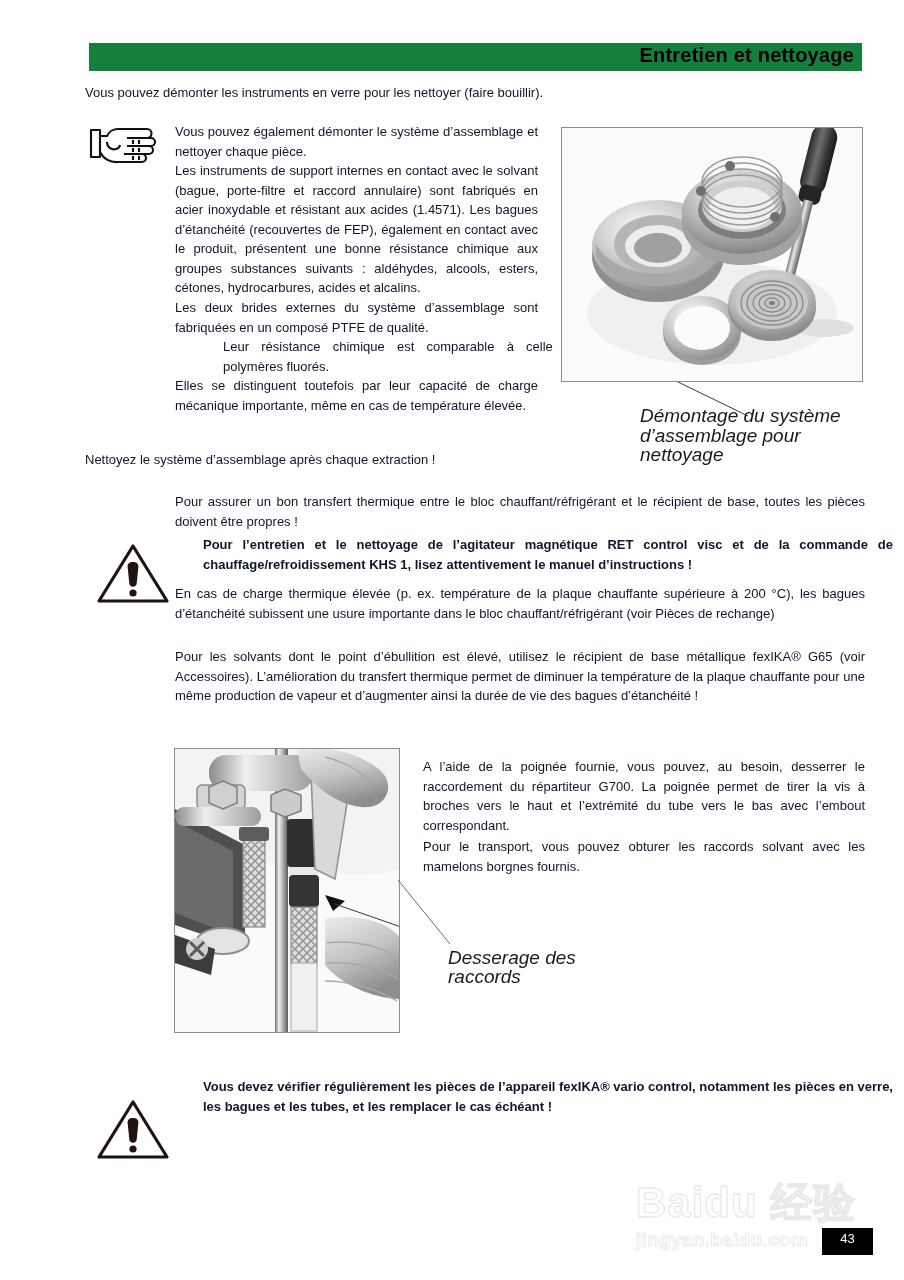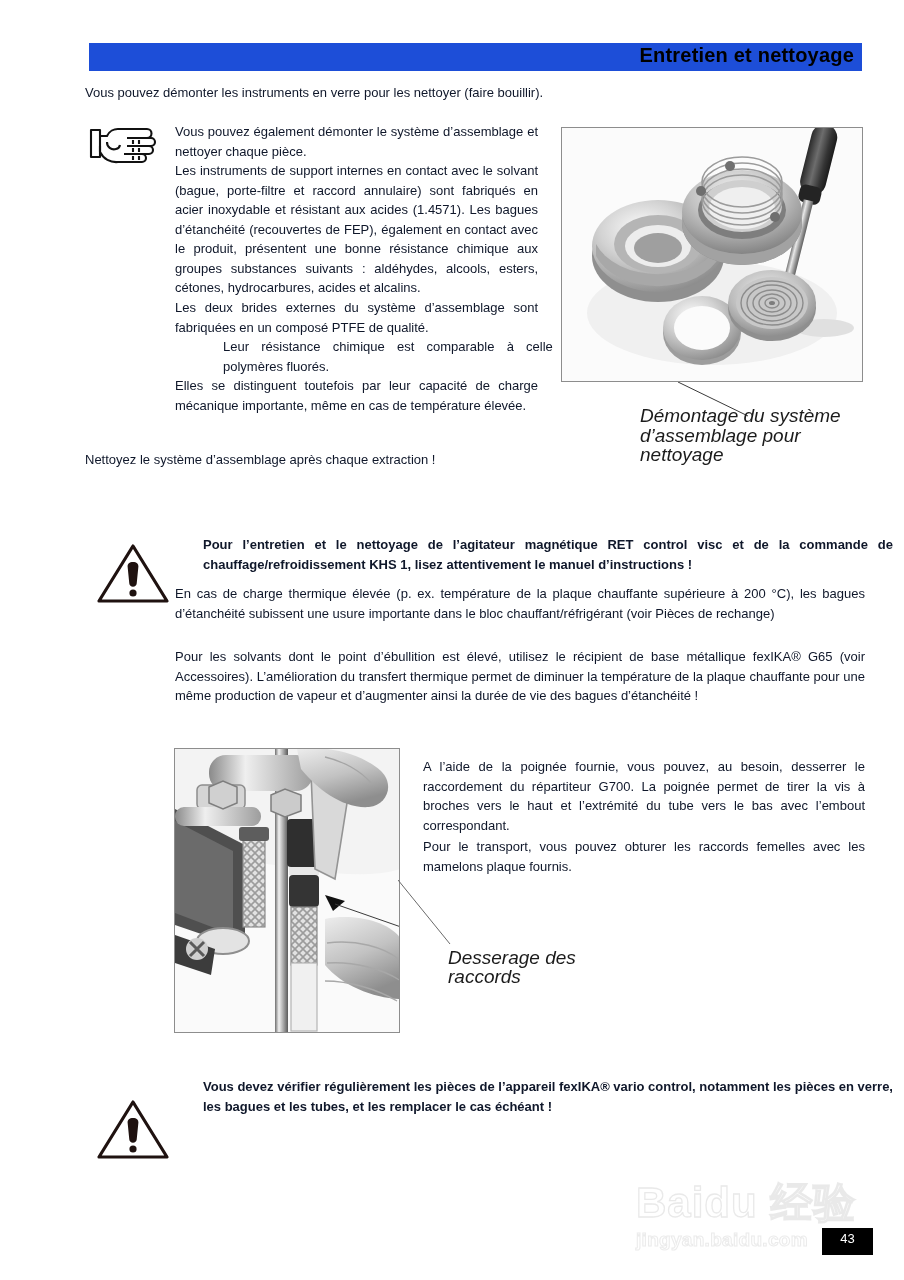--- a/index.html
+++ b/index.html
@@ -20,21 +20,21 @@
     overflow: hidden;
   }
 
   
   .header-bar {
     position: absolute;
     left: 89px;
     top: 43px;
     width: 773px;
     height: 28px;
-    background: #1d4ed8;
+    background: #15803d;
     box-sizing: border-box;
   }
   .header-title {
     position: absolute;
     right: 8px;
     top: 1px;
     font-size: 20px;
     font-weight: bold;
     letter-spacing: 0.2px;
     color: #000000;
@@ -257,20 +257,21 @@
   <div class="leader" style="left:620px; top:382px; width:130px; height:36px;">
     <svg viewBox="0 0 130 36" width="130" height="36" xmlns="http://www.w3.org/2000/svg">
       <line x1="128" y1="34" x2="58" y2="0" stroke="#3a3a3a" stroke-width="1"></line>
     </svg>
   </div>
 
   <div class="caption" style="left:640px; top:406px; width:225px;">Démontage du système d’assemblage pour nettoyage</div>
 
   <div class="para" style="left:85px; top:450px; width:780px;">Nettoyez le système d’assemblage après chaque extraction !</div>
 
+  <div class="para just" style="left:175px; top:492px; width:690px;">Pour assurer un bon transfert thermique entre le bloc chauffant/réfrigérant et le récipient de base, toutes les pièces doivent être propres !</div>
 
   <div class="warn-icon" style="left:96px; top:542px;">
     <svg viewBox="0 0 74 62" width="74" height="62" xmlns="http://www.w3.org/2000/svg">
       <polygon points="37,4 71,59 3,59" fill="none" stroke="#1f1210" stroke-width="3.2" stroke-linejoin="round"></polygon>
       <path d="M37 20 c-3.6 0 -5.6 2 -5.4 4.6 l1.7 17 c0.1 2 1.7 3.2 3.7 3.2 s3.6 -1.2 3.7 -3.2 l1.7 -17 C42.6 22 40.6 20 37 20 z" fill="#1f1210"></path>
       <circle cx="37" cy="51" r="3.6" fill="#1f1210"></circle>
     </svg>
   </div>
 
   <div class="para just bold" style="left:175px; top:535px; width:690px;">Pour l’entretien et le nettoyage de l’agitateur magnétique RET control visc et de la commande de chauffage/refroidissement KHS 1, lisez attentivement le manuel d’instructions !</div>
@@ -349,21 +350,21 @@
   <div class="leader" style="left:398px; top:880px; width:60px; height:70px;">
     <svg viewBox="0 0 60 70" width="60" height="70" xmlns="http://www.w3.org/2000/svg">
       <line x1="0" y1="0" x2="52" y2="64" stroke="#6a6a6a" stroke-width="1"></line>
     </svg>
   </div>
 
   <div class="caption" style="left:448px; top:948px; width:180px;">Desserage des</div>
   <div class="caption" style="left:448px; top:967px; width:180px;">raccords</div>
 
   <div class="para just" style="left:423px; top:757px; width:442px;">A l’aide de la poignée fournie, vous pouvez, au besoin, desserrer le raccordement du répartiteur G700. La poignée permet de tirer la vis à broches vers le haut et l’extrémité du tube vers le bas avec l’embout correspondant.</div>
-  <div class="para just" style="left:423px; top:837px; width:442px;">Pour le transport, vous pouvez obturer les raccords femelles avec les mamelons plaque fournis.</div>
+  <div class="para just" style="left:423px; top:837px; width:442px;">Pour le transport, vous pouvez obturer les raccords solvant avec les mamelons borgnes fournis.</div>
 
   <div class="warn-icon" style="left:96px; top:1098px;">
     <svg viewBox="0 0 74 62" width="74" height="62" xmlns="http://www.w3.org/2000/svg">
       <polygon points="37,4 71,59 3,59" fill="none" stroke="#1f1210" stroke-width="3.2" stroke-linejoin="round"></polygon>
       <path d="M37 20 c-3.6 0 -5.6 2 -5.4 4.6 l1.7 17 c0.1 2 1.7 3.2 3.7 3.2 s3.6 -1.2 3.7 -3.2 l1.7 -17 C42.6 22 40.6 20 37 20 z" fill="#1f1210"></path>
       <circle cx="37" cy="51" r="3.6" fill="#1f1210"></circle>
     </svg>
   </div>
 
   <div class="para just bold" style="left:175px; top:1077px; width:690px;">Vous devez vérifier régulièrement les pièces de l’appareil fexIKA® vario control, notamment les pièces en verre, les bagues et les tubes, et les remplacer le cas échéant !</div>

